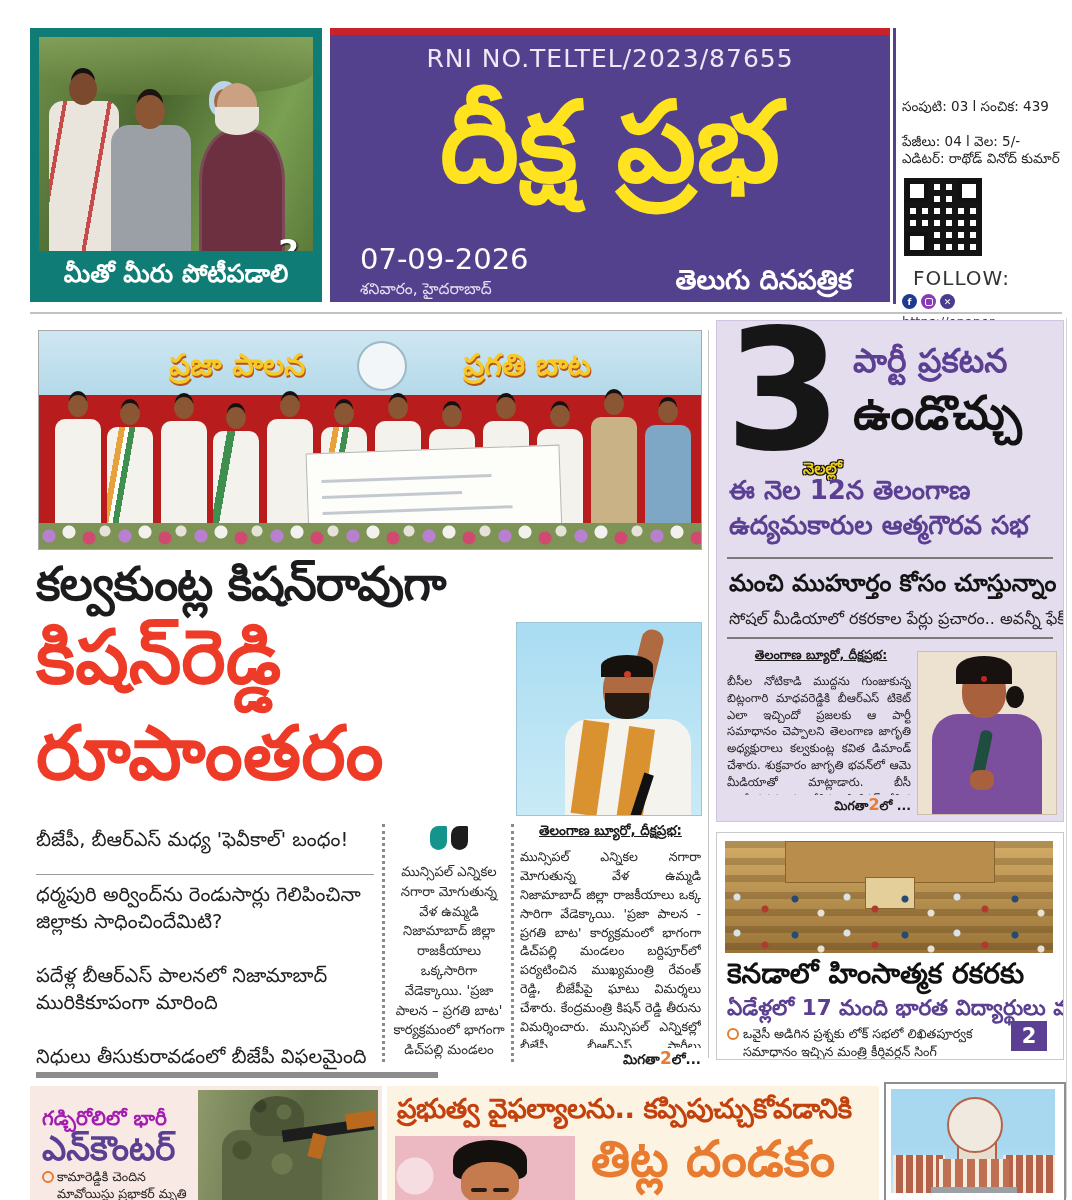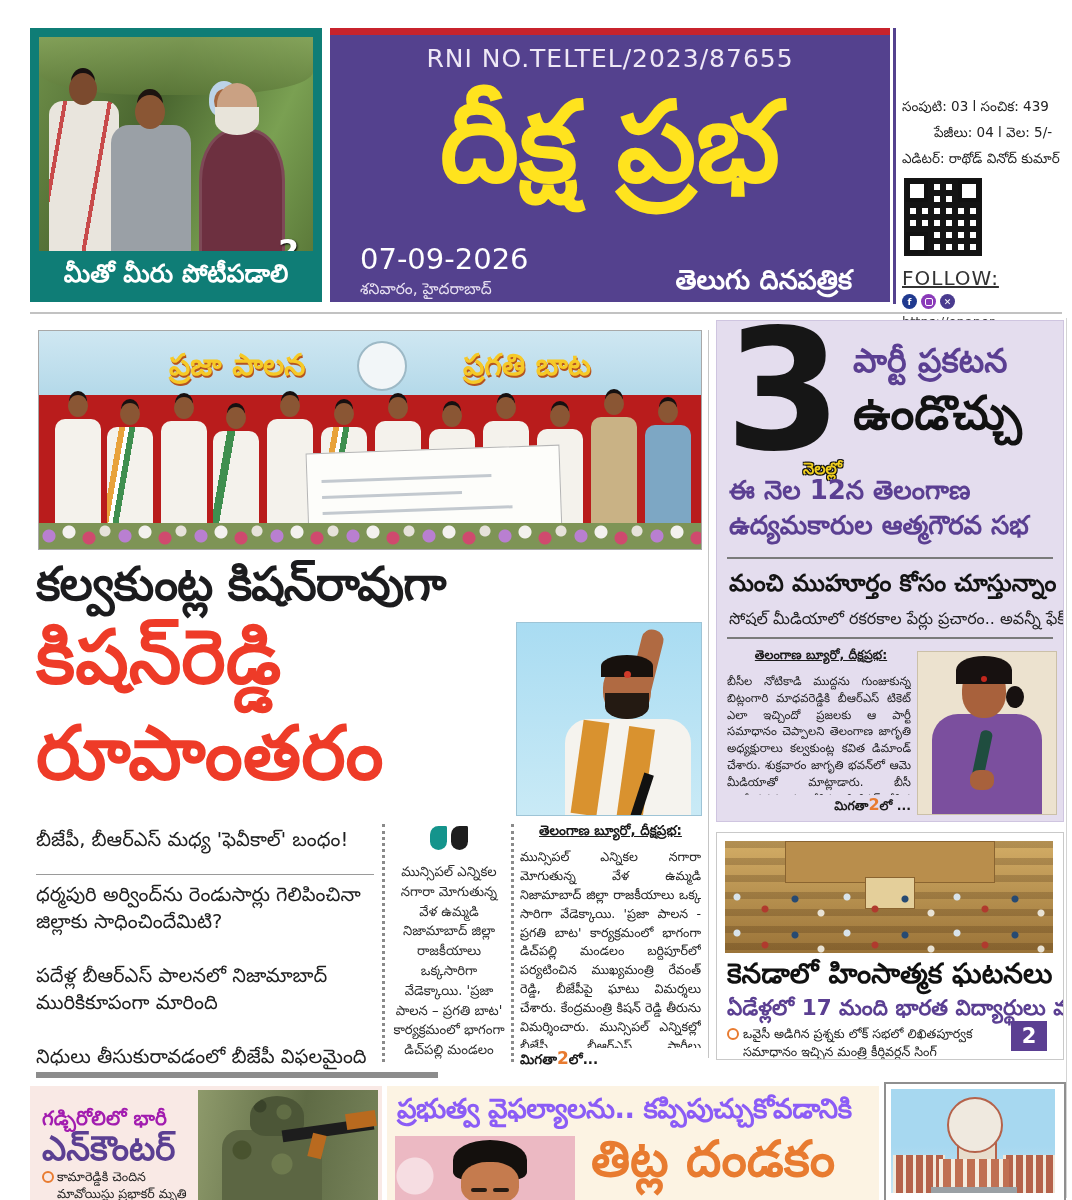--- a/index.html
+++ b/index.html
@@ -34,21 +34,21 @@
   .mh-daycity{left:30px;top:252px;color:#e9e2f2;font-size:15.5px;}
   .mh-tagline{right:38px;top:236px;color:#fff;font-size:27px;font-weight:bold;}
 
   .info-rule{left:893px;top:28px;width:3px;height:276px;background:#54418e;}
   .info{left:902px;top:28px;width:170px;height:282px;}
   .info-line{position:absolute;left:0;font-size:13.5px;color:#222;white-space:nowrap;}
   .qr{left:2px;top:150px;width:78px;height:78px;background:
       repeating-linear-gradient(0deg,#141414 0 6px,transparent 6px 12px),
       repeating-linear-gradient(90deg,#141414 0 6px,#fff 6px 12px);}
   .qr-eye{position:absolute;width:14px;height:14px;background:#fff;border:4px solid #111;}
-  .follow{left:0;top:238px;font-size:20px;color:#333;letter-spacing:1px;position:absolute;text-decoration:underline;}
+  .follow{left:11px;top:238px;font-size:20px;color:#333;letter-spacing:1px;position:absolute;}
   .social{left:0;top:266px;position:absolute;display:flex;gap:4px;}
   .sc{width:15px;height:15px;border-radius:50%;display:flex;align-items:center;justify-content:center;color:#fff;font-size:9px;font-weight:bold;}
   .sc-fb{background:#203a8f;} .sc-fb::before{content:"f";}
   .sc-ig{background:#8a3ab9;} .sc-ig::before{content:"";width:6px;height:6px;border:1.5px solid #fff;border-radius:2px;}
   .sc-x{background:#4a3b8f;} .sc-x::before{content:"\2715";}
   .url{position:absolute;left:0;font-size:13px;color:#3c3c3c;}
 
   .hdr-rule{left:30px;top:312px;width:1032px;height:2px;background:#c2c2c2;}
 
   
@@ -103,21 +103,21 @@
 
   .pullq{left:392px;top:822px;width:114px;height:240px;text-align:center;overflow:hidden;}
   .qmarks{height:40px;}
   .qd{display:inline-block;width:17px;height:24px;border-radius:12px 12px 12px 2px;transform:rotate(180deg);margin:4px 2px 0;}
   .qd1{background:#14948c;} .qd2{background:#1d1d1d;}
   .pullq-text{font-size:13.2px;color:#2c2c2c;line-height:1.5;}
 
   .bodycol{left:520px;top:822px;width:181px;height:244px;}
   .byline{text-align:center;font-weight:bold;font-size:13.5px;text-decoration:underline;color:#1a1a1a;margin-bottom:6px;}
   .body-text{font-size:12.6px;text-align:justify;line-height:1.5;color:#222;height:200px;overflow:hidden;}
-  .cont{font-weight:bold;font-size:13.5px;color:#1a1a1a;}
+  .cont{text-align:right;font-weight:bold;font-size:13.5px;color:#1a1a1a;}
   .cont .num{color:#e87b30;font-size:17px;}
 
   .gray-bar{left:36px;top:1072px;width:402px;height:6px;background:#8c8c8c;}
   .mid-rule{left:708px;top:330px;width:1px;height:728px;background:#c5c5c5;}
   .right-rule{left:1066px;top:318px;width:1px;height:880px;background:#d4d4d4;}
 
   
   .panel{left:716px;top:320px;width:346px;height:500px;background:#e4ddee;border:1px solid #cfc5e0;overflow:hidden;}
   .big3{left:8px;top:-14px;font-size:168px;font-weight:900;color:#161616;line-height:1;}
   .num-label{left:44px;top:138px;font-size:16px;font-weight:bold;color:#f0cf1e;
@@ -172,21 +172,21 @@
     background:linear-gradient(100deg,#8e9a6b,#5f6b45 55%,#77835a);}
   .sol-helmet{left:52px;top:6px;width:54px;height:40px;background:#4c5637;border-radius:50% 50% 30% 30%;
     background-image:radial-gradient(circle at 10px 10px,#3a432a 6px,transparent 7px),radial-gradient(circle at 34px 16px,#616d45 7px,transparent 8px);}
   .sol-body{left:24px;top:40px;width:100px;height:70px;background:#5c6643;border-radius:18px 18px 0 0;
     background-image:radial-gradient(circle at 20px 20px,#49532f 9px,transparent 10px),radial-gradient(circle at 60px 34px,#6e7a4e 10px,transparent 11px);}
   .sol-rifle{left:84px;top:34px;width:92px;height:12px;background:#1d1d1d;transform:rotate(-8deg);}
   .sol-stock{left:148px;top:22px;width:30px;height:16px;background:#b96a1f;transform:rotate(-8deg);}
   .sol-mag{left:112px;top:44px;width:14px;height:24px;background:#b96a1f;transform:rotate(14deg);}
 
   .thitla{left:387px;top:1086px;width:492px;height:114px;background:#fcf3e3;overflow:hidden;}
-  .th-kicker{left:10px;top:6px;font-size:27.5px;font-weight:900;color:#8b5cf6;letter-spacing:-0.5px;white-space:nowrap;}
+  .th-kicker{left:10px;top:6px;font-size:27.5px;font-weight:900;color:#c2410c;letter-spacing:-0.5px;white-space:nowrap;}
   .ktr{left:8px;top:50px;width:180px;height:64px;background:#ecb9c3;overflow:hidden;
        background-image:radial-gradient(circle at 20px 40px,#f6dde2 18px,transparent 19px);}
   .ktr-hair{left:58px;top:4px;width:74px;height:40px;background:#14100d;border-radius:50% 50% 20% 20%;}
   .ktr-face{left:66px;top:26px;width:58px;height:42px;background:#c57b4e;border-radius:45% 45% 40% 40%;}
   .ktr-brow{left:76px;top:52px;width:16px;height:4px;background:#241a12;border-radius:2px;box-shadow:22px 0 0 #241a12;}
   .th-headline{left:204px;top:44px;font-size:50px;font-weight:900;color:#e87b30;white-space:nowrap;}
 
   .sc-card{left:884px;top:1082px;width:178px;height:118px;background:#fff;border:2px solid #8f8f8f;overflow:hidden;}
   .sc-photo{left:5px;top:5px;width:164px;height:104px;background:linear-gradient(#a7d8f0 55%,#c8e4f2);overflow:hidden;}
   .sc-dome{left:56px;top:8px;width:52px;height:52px;background:#efe9df;border-radius:50%;border:2px solid #b5624a;}
@@ -225,21 +225,21 @@
     <div class="abs rni">RNI NO.TELTEL/2023/87655</div>
     <div class="abs mh-title">దీక్ష ప్రభ</div>
     <div class="abs mh-date">07-09-2026</div>
     <div class="abs mh-daycity">శనివారం, హైదరాబాద్</div>
     <div class="abs mh-tagline">తెలుగు దినపత్రిక</div>
   </div>
 
   <div class="abs info-rule"></div>
   <div class="abs info">
     <div class="info-line" style="top:70px;">సంపుటి: 03 l సంచిక: 439</div>
-    <div class="info-line" style="top:96px;margin-left:32px;">పేజీలు: 04  l  వెల: 5/-</div>
+    <div class="info-line" style="top:105px;">పేజీలు: 04  l  వెల: 5/-</div>
     <div class="info-line" style="top:122px;">ఎడిటర్: రాథోడ్ వినోద్ కుమార్</div>
     <div class="abs qr">
       <div class="qr-eye" style="left:2px;top:2px;"></div>
       <div class="qr-eye" style="right:2px;top:2px;"></div>
       <div class="qr-eye" style="left:2px;bottom:2px;"></div>
     </div>
     <div class="follow">FOLLOW:</div>
     <div class="social">
       <span class="sc sc-fb"></span>
       <span class="sc sc-ig"></span>
@@ -387,21 +387,21 @@
       <div class="abs kv-hand"></div>
     </div>
   </div>
 
   <div class="abs canada">
     <div class="abs parl">
       <div class="abs parl-wall"></div>
       <div class="abs parl-dais"></div>
       <div class="abs parl-dots"></div>
     </div>
-    <div class="abs ca-headline">కెనడాలో హింసాత్మక ఘటనలు</div>
+    <div class="abs ca-headline">కెనడాలో హింసాత్మక రకరకు</div>
     <div class="abs ca-subhead">ఏడేళ్లలో 17 మంది భారత విద్యార్థులు మృతి</div>
     <div class="abs ca-bullet">
       <span class="oring"></span>
       <span>ఒవైసీ అడిగిన ప్రశ్నకు లోక్ సభలో లిఖితపూర్వక సమాధానం ఇచ్చిన మంత్రి కీర్తివర్ధన్ సింగ్</span>
     </div>
     <div class="abs ca-page">2</div>
   </div>
 
   <div class="abs enc">
     <div class="abs enc-h1">గడ్చిరోలిలో భారీ</div>

